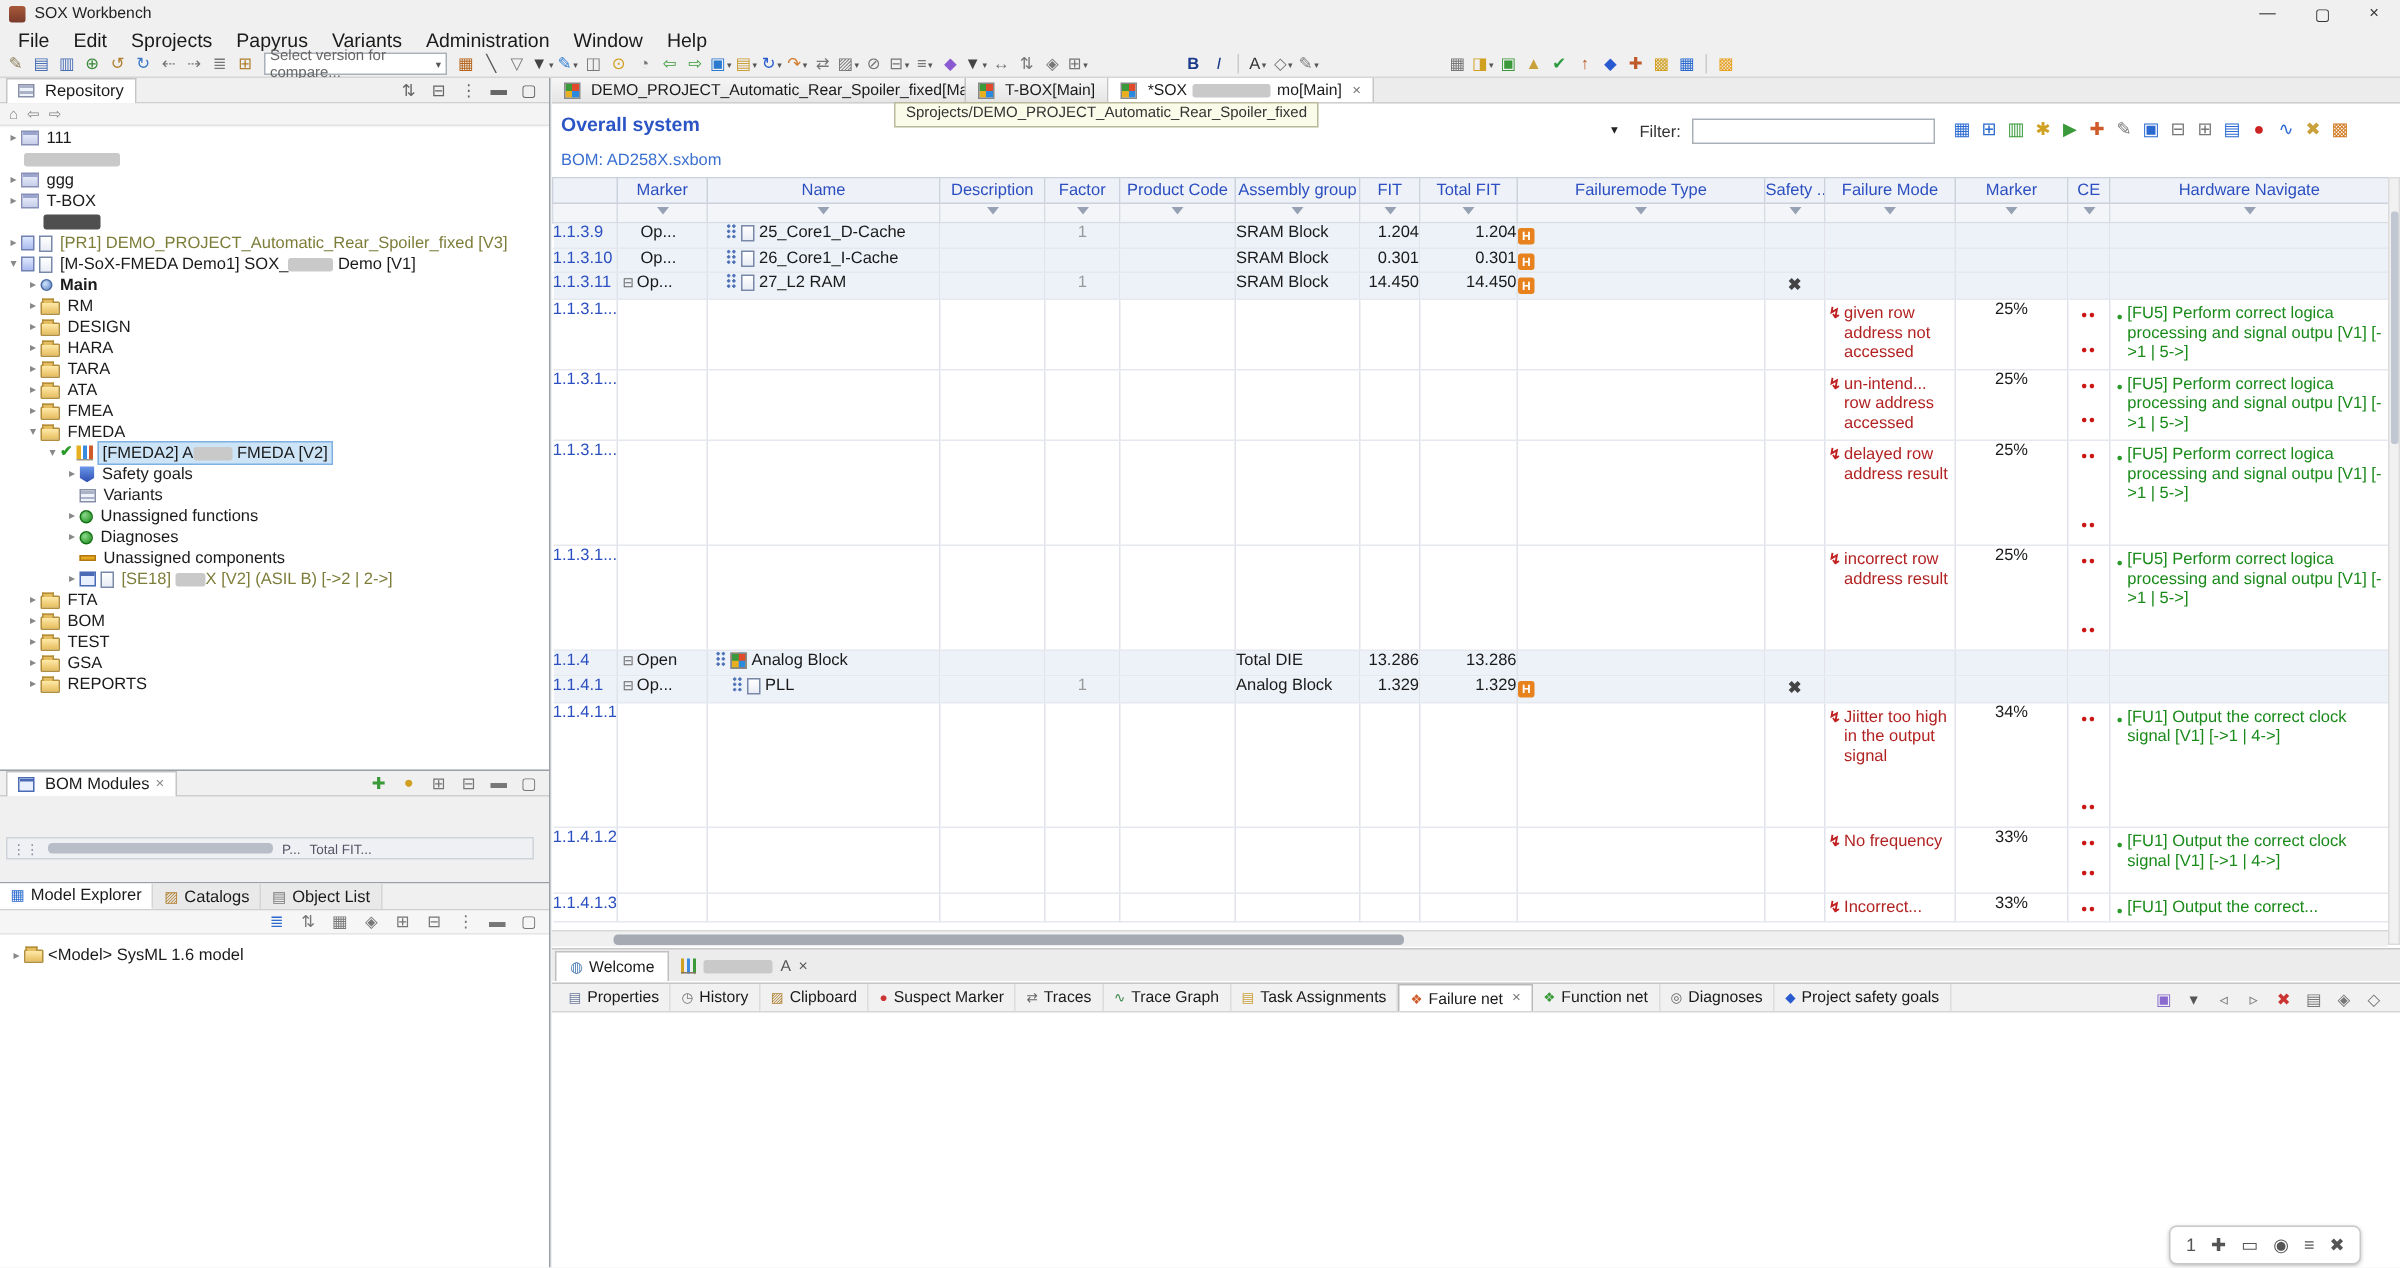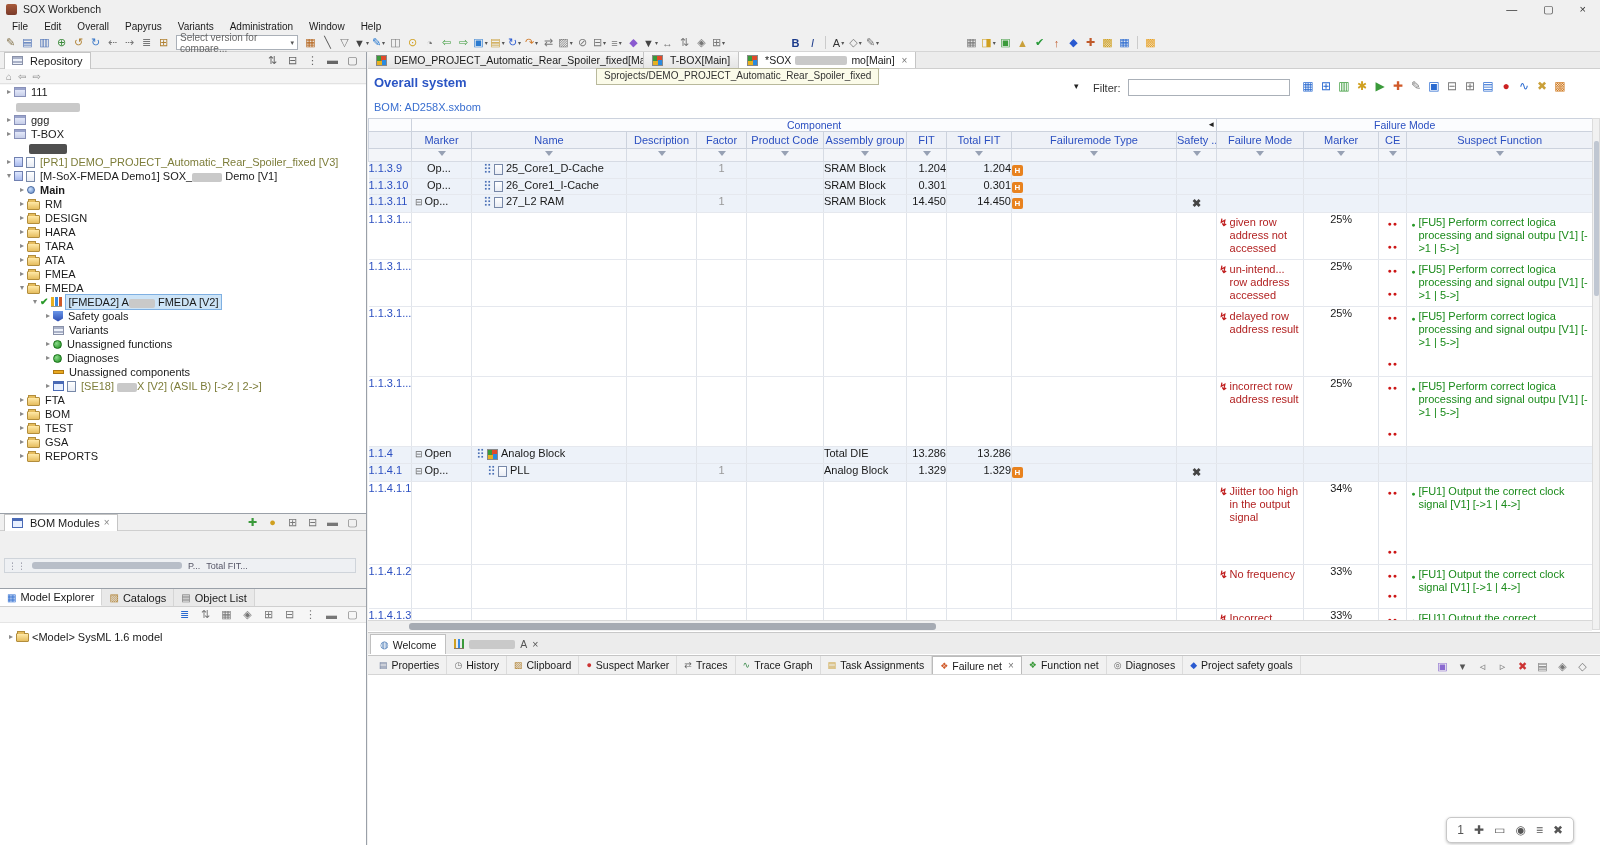--- a/index.html
+++ b/index.html
@@ -5,21 +5,21 @@
 *{margin:0;padding:0;box-sizing:border-box;font-family:"Liberation Sans",sans-serif;}
 html,body{width:1600px;height:845px;overflow:hidden;}
 body{background:#f0f0f0;font-size:11px;color:#1a1a1a;position:relative;}
 
 .titlebar{height:18px;display:flex;align-items:center;gap:6px;padding:0 6px;background:#f0f0f0;}
 .app-icon{width:11px;height:11px;background:linear-gradient(#a85a3a,#7a3a2a);border-radius:2px;}
 .title-text{font-size:10.5px;color:#222;}
 .win-controls{margin-left:auto;display:flex;gap:26px;padding-right:8px;color:#333;font-size:11px;}
 .wc{cursor:default;}
 .menubar{height:16px;display:flex;align-items:center;padding:0 4px;}
-.menu-item{padding:0 8px;font-size:10px;}
+.menu-item{padding:0 8px;font-size:13px;}
 .toolbar{height:18px;display:flex;align-items:center;gap:2px;padding:0 3px;border-bottom:1px solid #d5d5d5;}
 .tb-icon{min-width:15px;height:15px;display:inline-flex;align-items:center;justify-content:center;font-size:11px;position:relative;}
 .tb-icon .dd{font-size:6px;color:#555;margin-left:1px;}
 .tb-sep{width:1px;height:13px;background:#cbcbcb;margin:0 3px;display:inline-block;}
 .compare-select{width:122px;height:15px;border:1px solid #aab0b8;background:#fff;color:#666;font-size:10px;padding:0 3px;display:flex;align-items:center;margin:0 3px;}
 .compare-select .car{margin-left:auto;font-size:7px;color:#555;}
 
 .body-wrap{position:absolute;top:52px;left:0;right:0;bottom:0;}
 .left{position:absolute;left:0;top:0;width:367px;bottom:0;background:#f7f7f7;border-right:1px solid #9aa0a8;}
 .main{position:absolute;left:368px;top:0;right:0;bottom:0;background:#fff;}
@@ -135,21 +135,21 @@
   <span class="title-text">SOX Workbench</span>
   <div class="win-controls">
     <span class="wc">—</span>
     <span class="wc">▢</span>
     <span class="wc">×</span>
   </div>
 </div>
 <div class="menubar" id="menubar">
     <span class="menu-item">File</span>
     <span class="menu-item">Edit</span>
-    <span class="menu-item">Overall</span>
+    <span class="menu-item">Sprojects</span>
     <span class="menu-item">Papyrus</span>
     <span class="menu-item">Variants</span>
     <span class="menu-item">Administration</span>
     <span class="menu-item">Window</span>
     <span class="menu-item">Help</span>
   </div>
 <div class="toolbar" id="toolbar">
     <span class="tb-icon">
       <span style="color: rgb(138, 122, 85);">✎</span>
     </span>
@@ -673,41 +673,36 @@
             <col style="width: 40px;">
             <col style="width: 65px;">
             <col style="width: 165px;">
             <col style="width: 40px;">
             <col style="width: 87px;">
             <col style="width: 75px;">
             <col style="width: 28px;">
             <col style="width: 186px;">
           </colgroup>
           <thead>
-            <tr class="grp">
-              <td></td>
-              <td colspan="10">Component<span class="gmark">◄</span></td>
-              <td colspan="4">Failure Mode</td>
-            </tr>
             <tr class="hdr">
               <td class="c0"></td>
               <td class="c1">Marker</td>
               <td class="c2">Name</td>
               <td class="c3">Description</td>
               <td class="c4">Factor</td>
               <td class="c5">Product Code</td>
               <td class="c6">Assembly group</td>
               <td class="c7">FIT</td>
               <td class="c8">Total FIT</td>
               <td class="c9">Failuremode Type</td>
               <td class="c10">Safety ...</td>
               <td class="c11">Failure Mode</td>
               <td class="c12">Marker</td>
               <td class="c13">CE</td>
-              <td class="c14">Suspect Function</td>
+              <td class="c14">Hardware Navigate</td>
             </tr>
             <tr class="flt">
               <td></td>
               <td><span class="funnel"></span></td>
               <td><span class="funnel"></span></td>
               <td><span class="funnel"></span></td>
               <td><span class="funnel"></span></td>
               <td><span class="funnel"></span></td>
               <td><span class="funnel"></span></td>
               <td><span class="funnel"></span></td>

